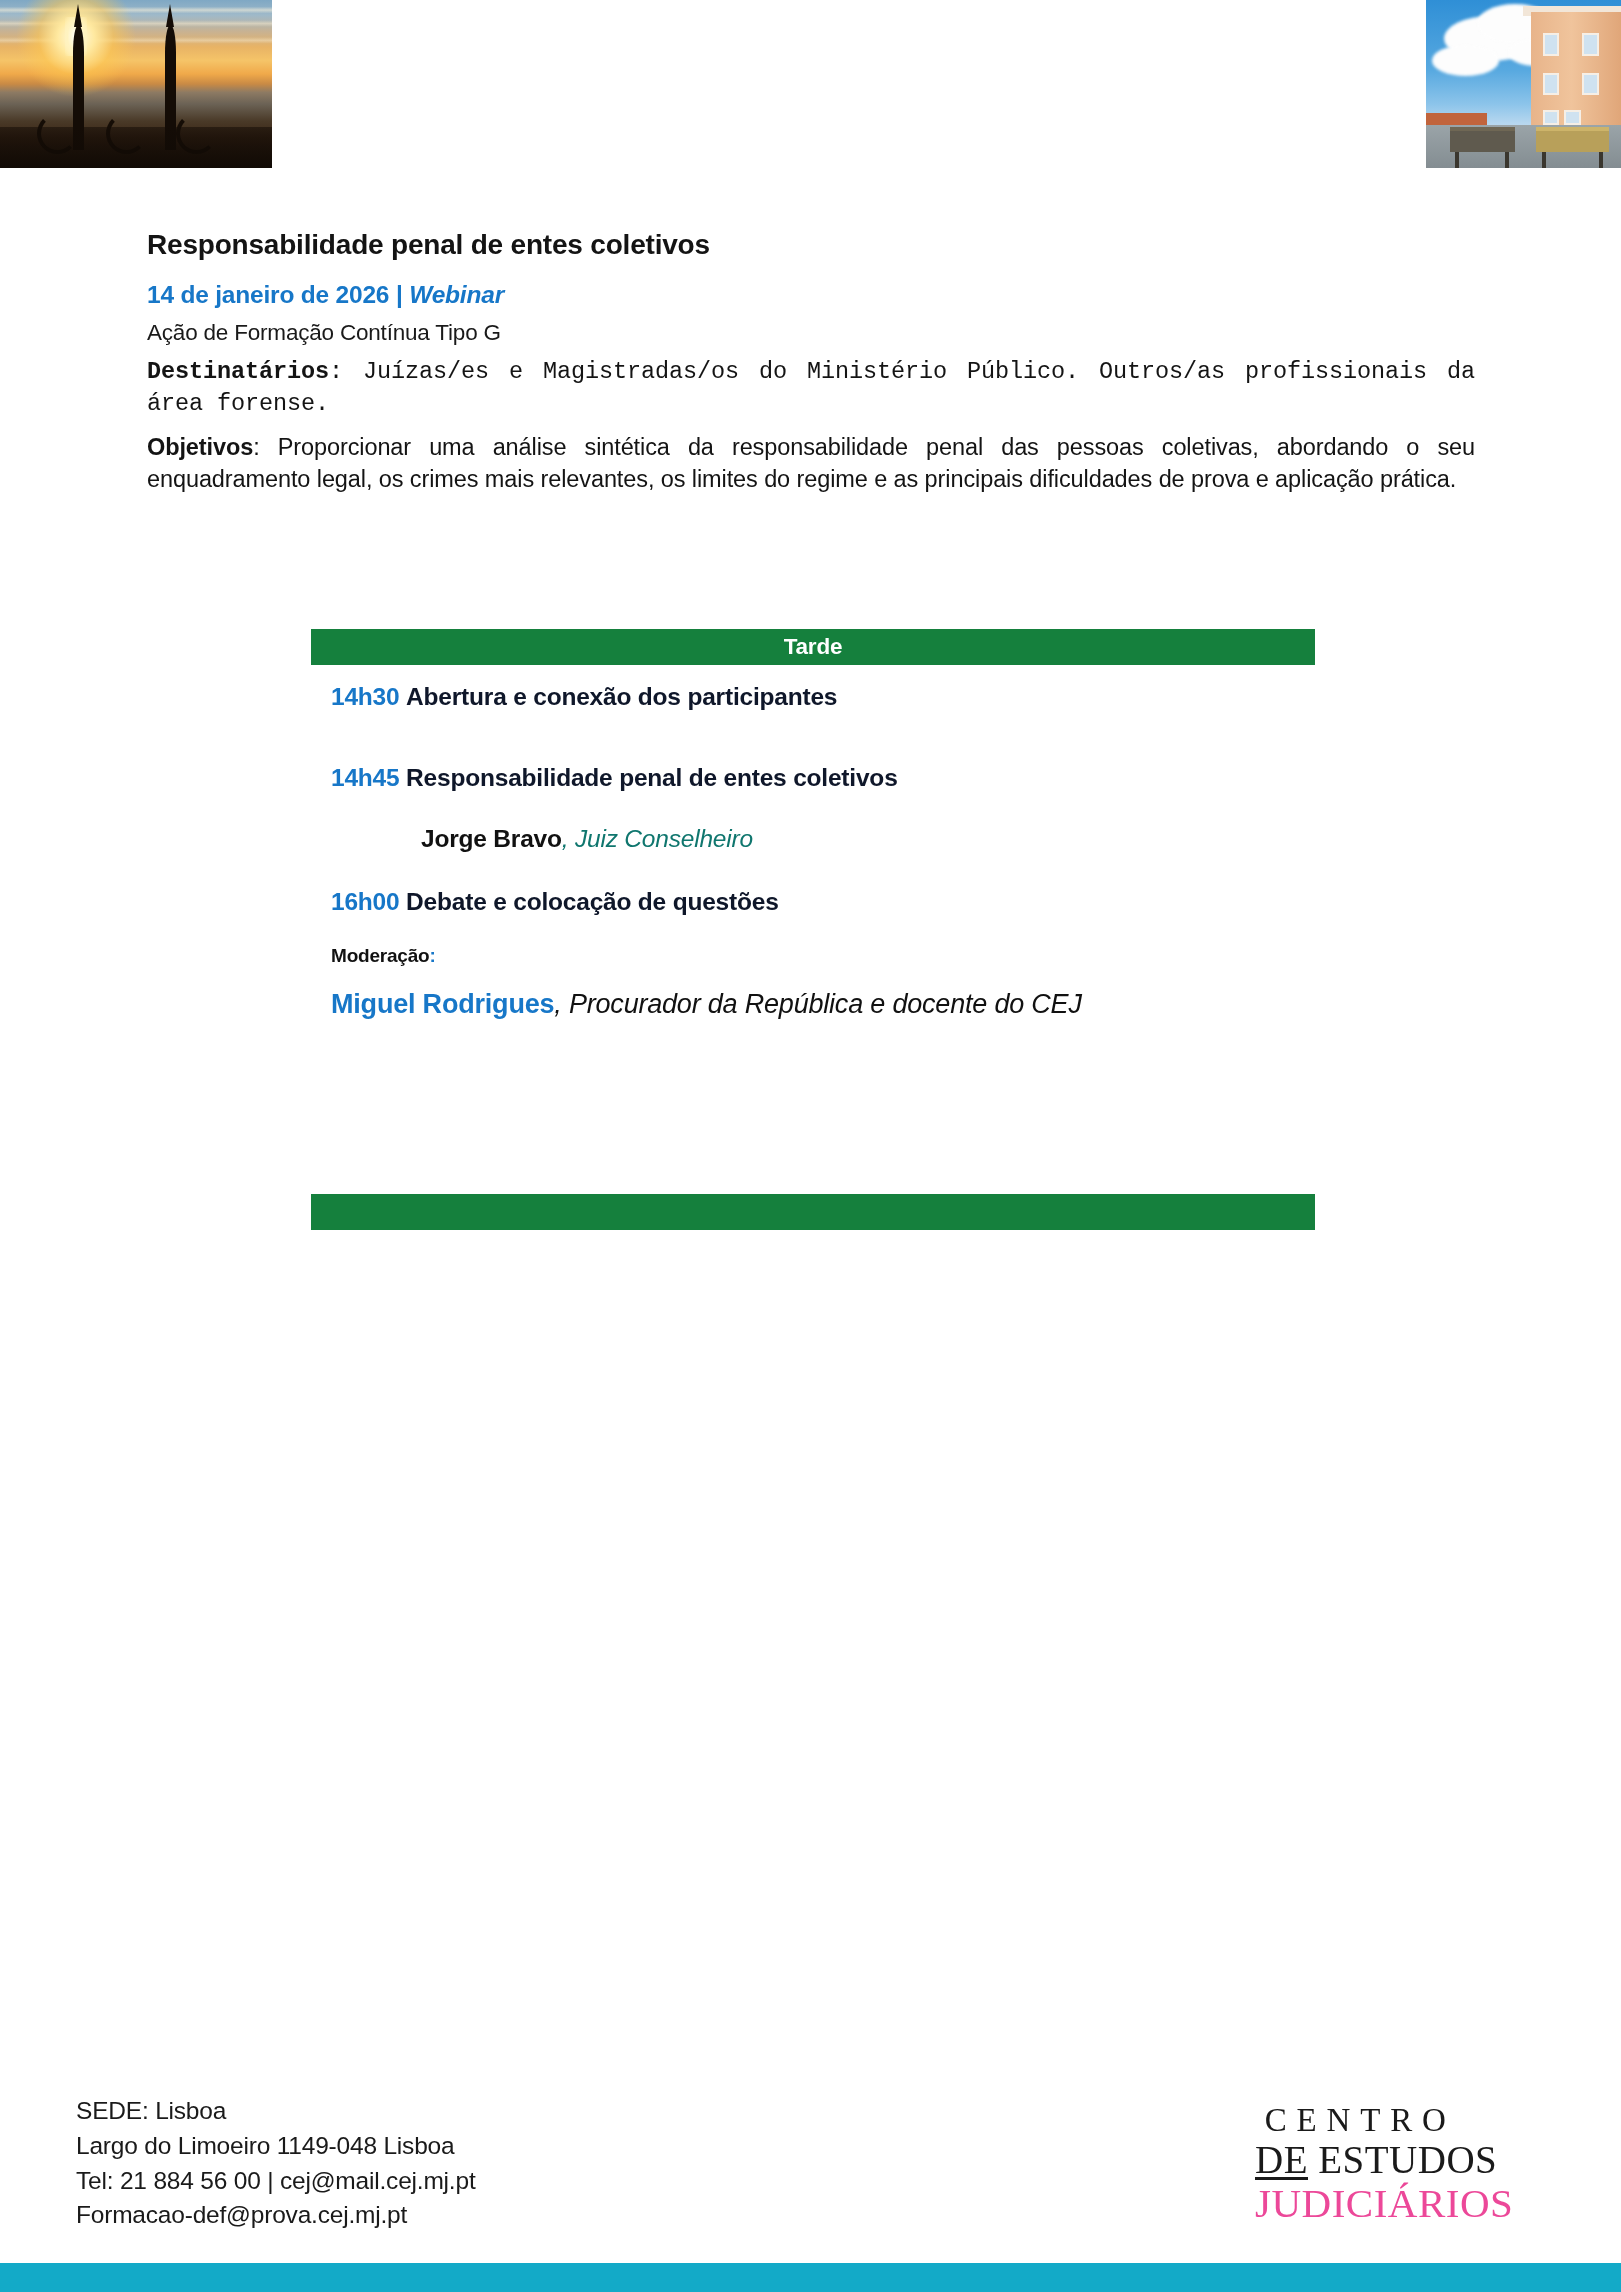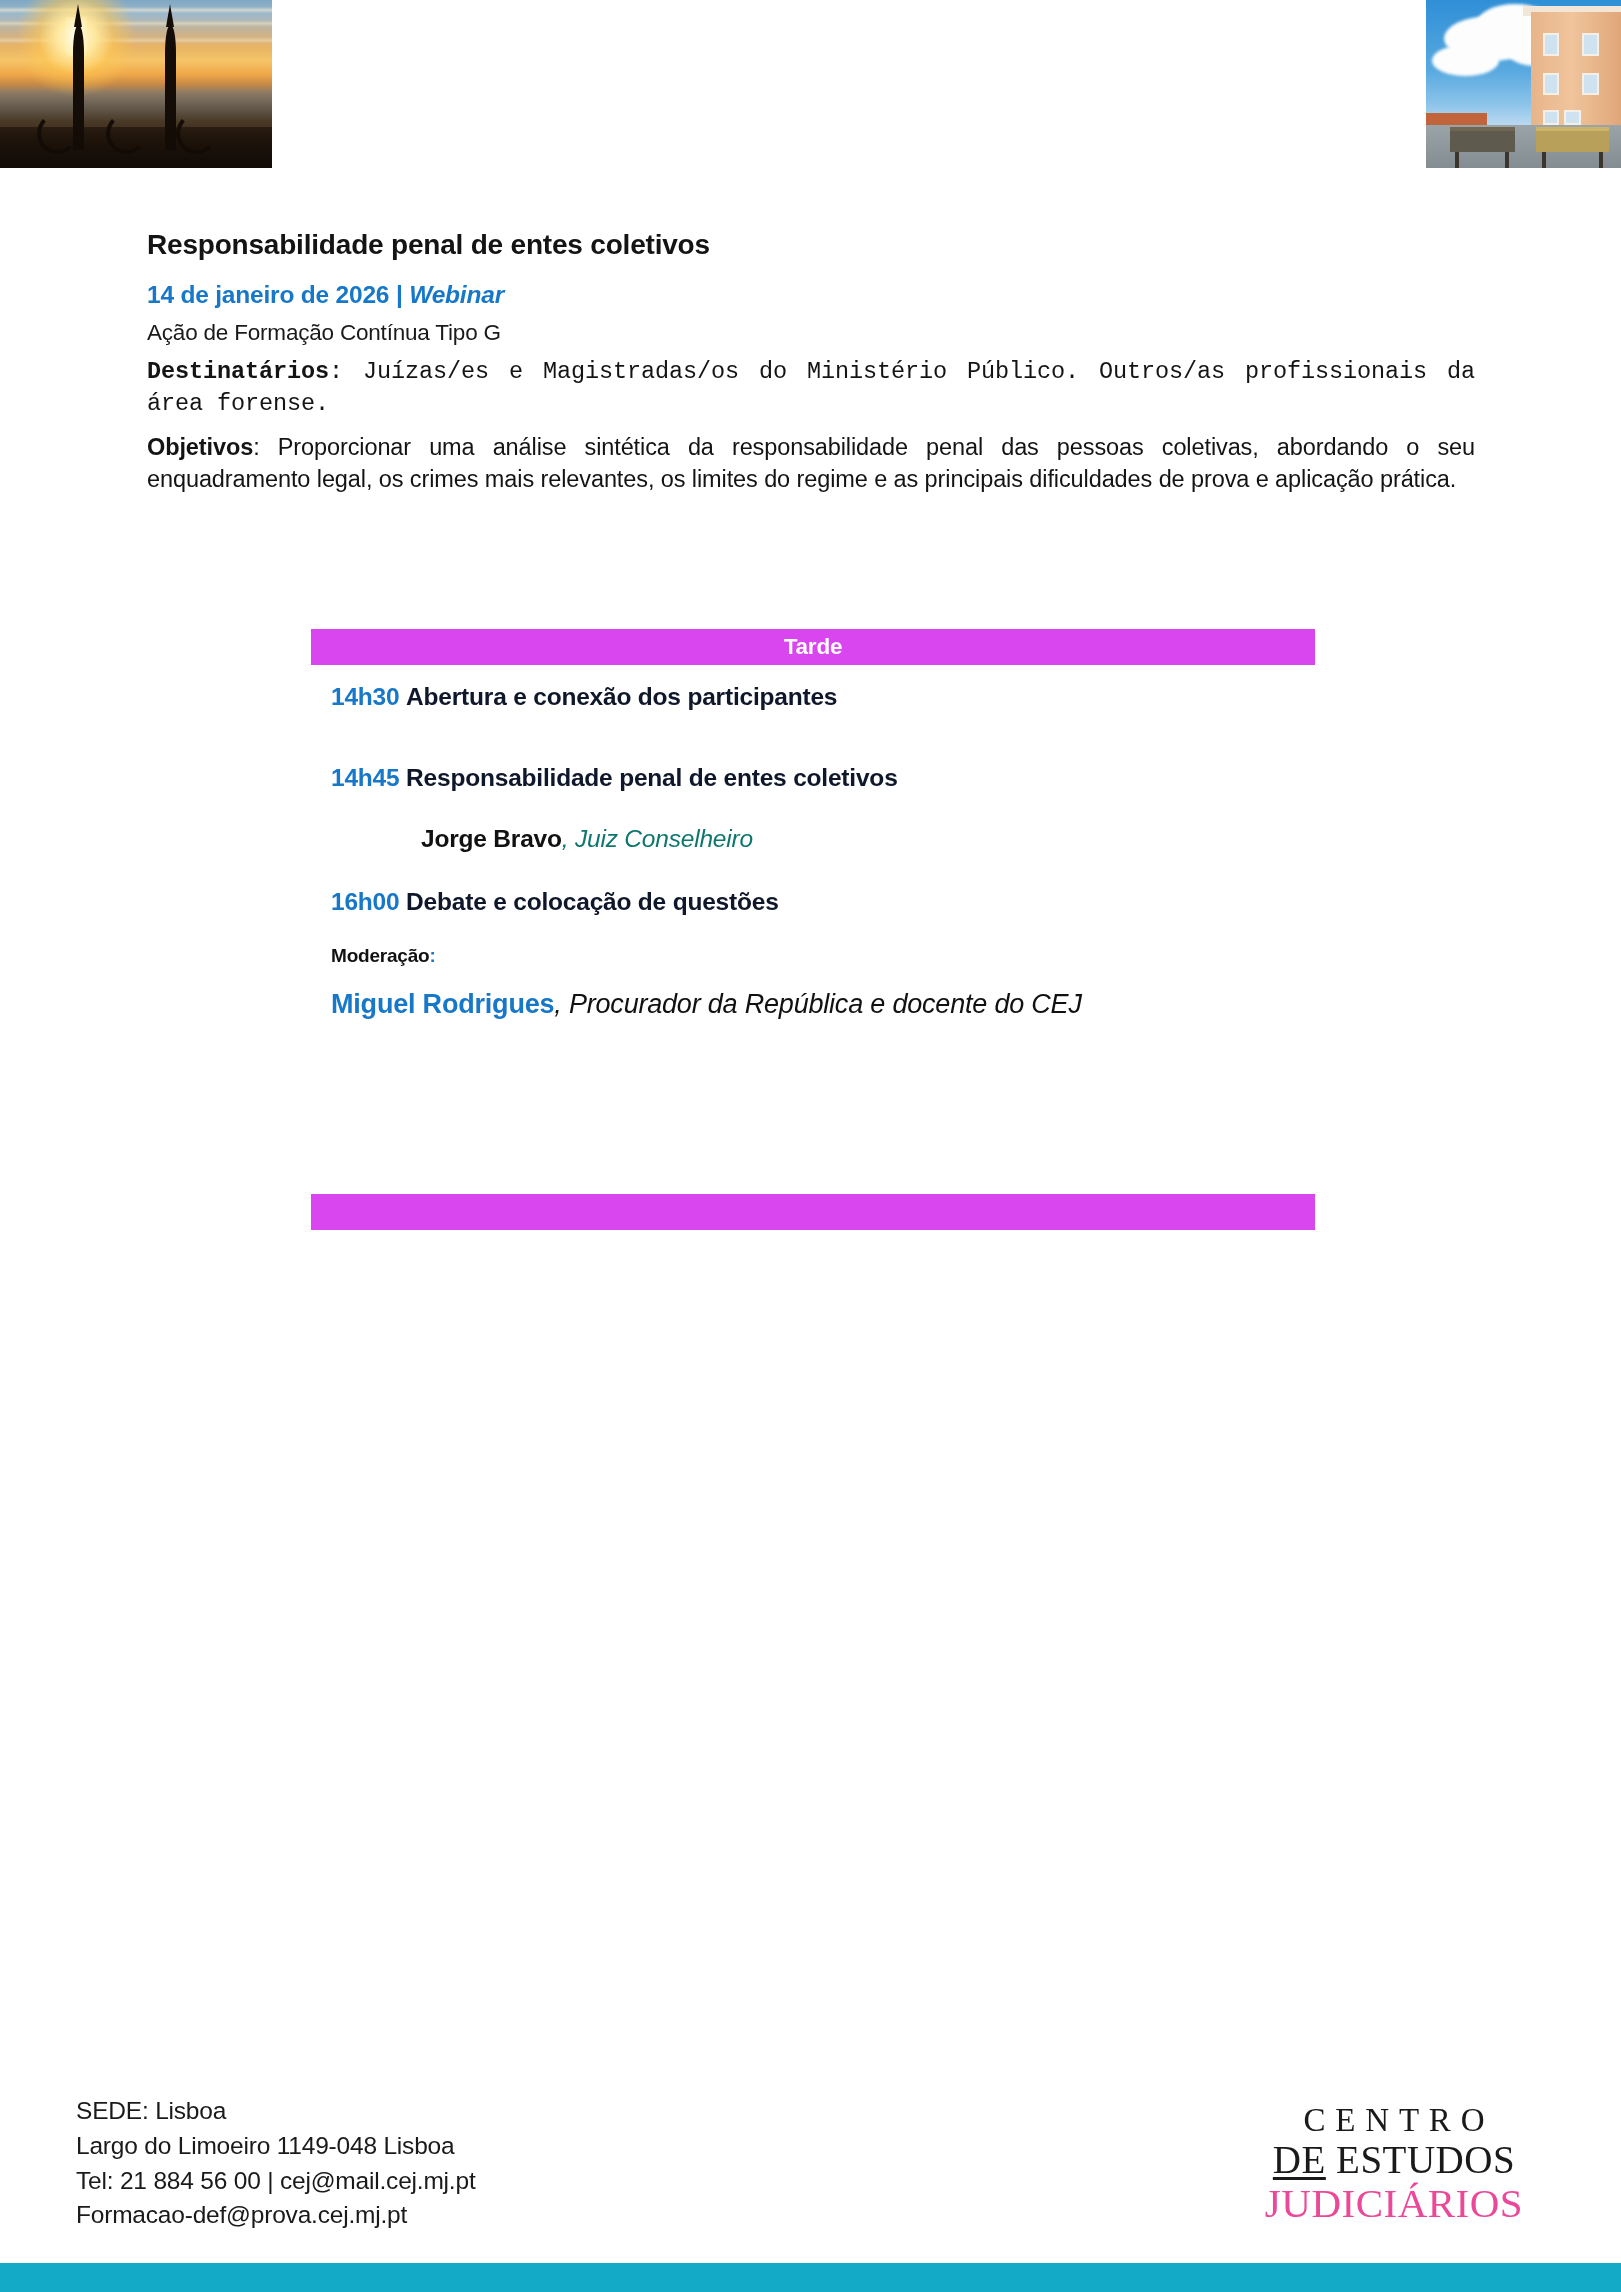--- a/index.html
+++ b/index.html
@@ -257,21 +257,21 @@
   .para b { font-weight: 700; }
   .para-dest { top: 188px; font-family: Liberation Mono, monospace; }
   .para-obj  { top: 263px; }
 
   
   .bar {
     position: absolute;
     left: 311px;
     width: 1004px;
     height: 36px;
-    background: #d946ef;
+    background: #15803d;
   }
   .bar-tarde { top: 461px; }
   .bar-tarde .bar-label {
     display: block;
     text-align: center;
     color: #ffffff;
     font-size: 22.5px;
     font-weight: 700;
     line-height: 36px;
     letter-spacing: -0.2px;
@@ -351,24 +351,24 @@
     top: 2094px;
     font-size: 24.5px;
     color: #1a1a1a;
     line-height: 1.42;
     letter-spacing: -0.2px;
   }
   .footer-address div { white-space: nowrap; }
 
   .cej-logo {
     position: absolute;
-    right: 80px;
+    right: 72px;
     top: 2102px;
     width: 294px;
-    text-align: center;
+    text-align: left;
     font-family: "Liberation Serif", serif;
   }
   .cej-l1 {
     font-size: 33px;
     letter-spacing: 9.8px;
     color: #1a1a1a;
     line-height: 1.12;
     padding-left: 9.8px;
   }
   .cej-l2 {

